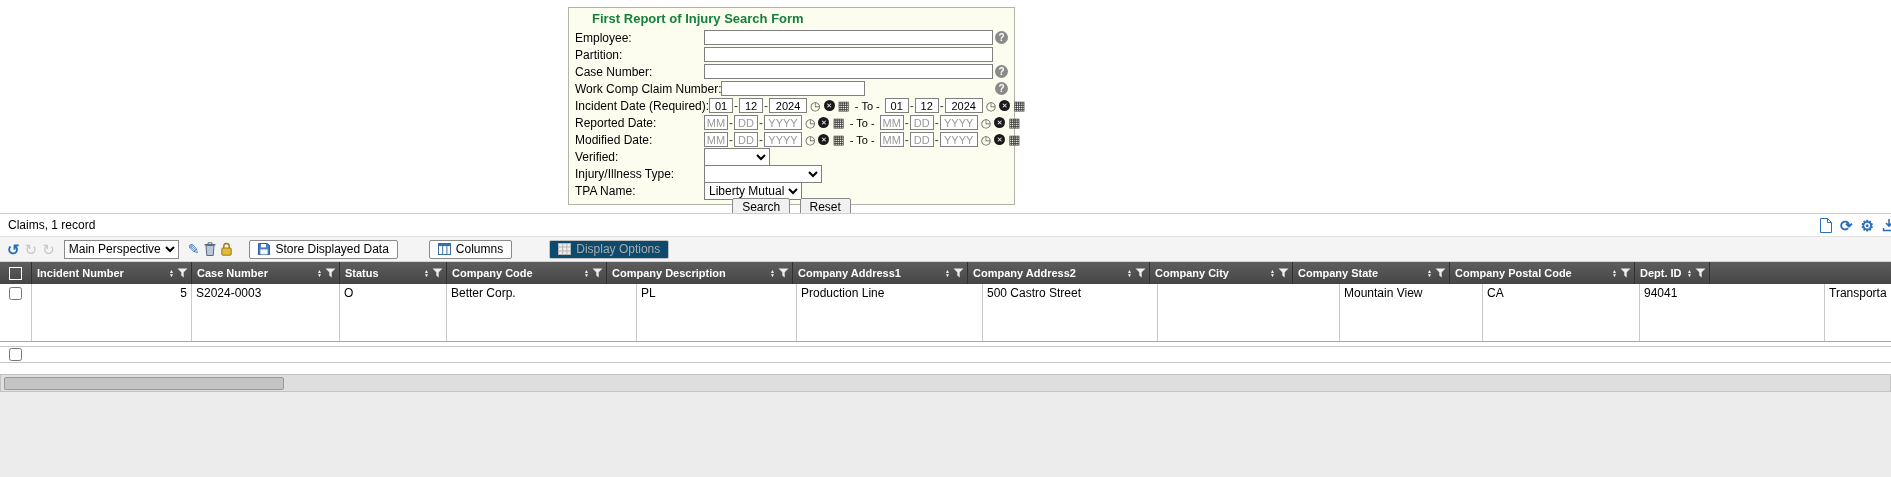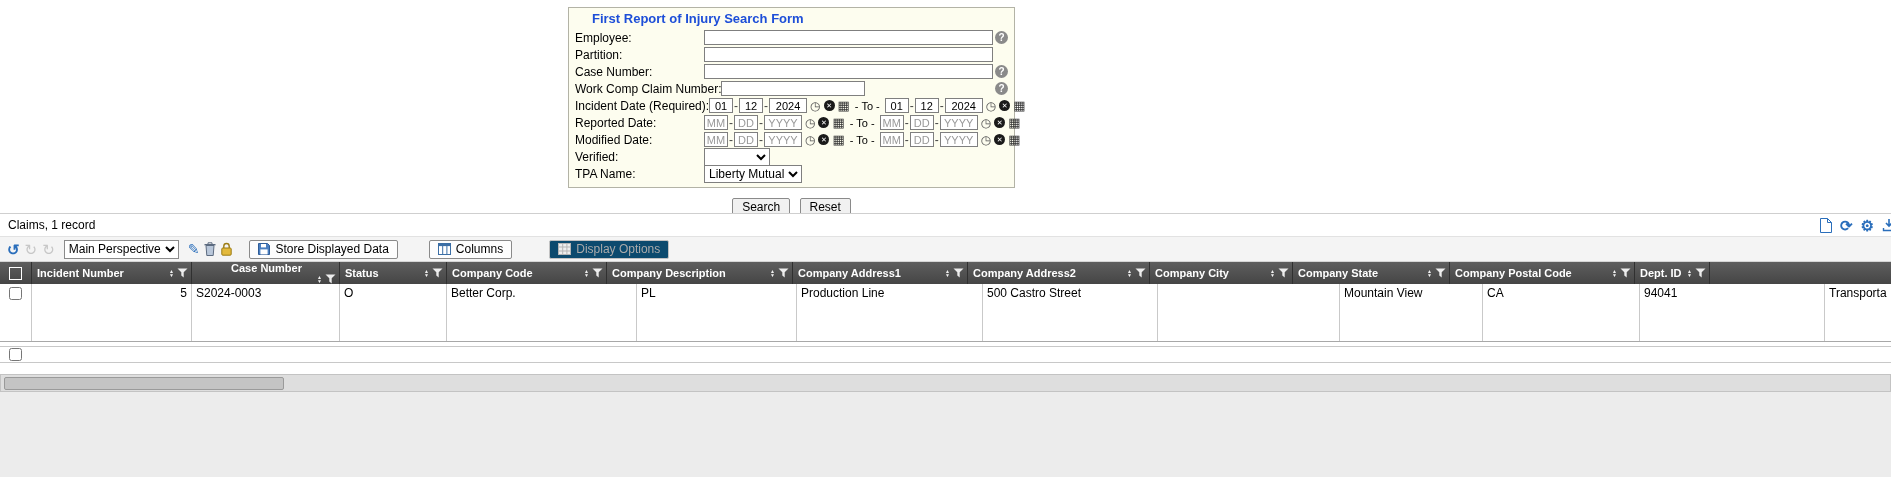--- a/index.html
+++ b/index.html
@@ -2,21 +2,21 @@
 <html><head>
 <meta charset="utf-8">
 <style>
   html,body{margin:0;padding:0;overflow:hidden;}
   body{width:1891px;height:477px;position:relative;background:#fff;
        font-family:"Liberation Sans", sans-serif;font-size:12px;color:#000;}
 
   
   .search-form{position:absolute;left:568px;top:7px;width:447px;box-sizing:border-box;
                background:#fdfdef;border:1px solid #b3b3a6;padding:3px 6px 5px 6px;}
-  .form-title{color:#1d4ed8;font-weight:bold;font-size:13px;margin:0 0 3px 1px;padding-left:16px;}
+  .form-title{color:#15803d;font-weight:bold;font-size:13px;margin:0 0 3px 1px;padding-left:16px;}
   .frow{display:flex;align-items:center;height:17px;}
   .flabel{flex:0 0 129px;white-space:nowrap;}
   input.text{height:13px;border:1px solid #7f7f7f;font-size:11px;padding:0 2px;background:#fff;}
   .wide{width:283px;}
   .narrow{width:138px;}
   .help{margin-left:auto;width:13px;height:13px;border-radius:50%;background:#8a8a8a;color:#fff;
         font-size:10px;font-weight:bold;display:flex;align-items:center;justify-content:center;cursor:pointer;}
   .dgroup{display:flex;align-items:center;}
   .din{height:13px;border:1px solid #7f7f7f;font-size:11px;text-align:center;padding:0;background:#fff;}
   .din::placeholder{color:#999;}
@@ -189,20 +189,26 @@
     </span>
   </div>
 
   <div class="frow">
     <span class="flabel">Verified:</span>
     <select class="sel sel-verified">
       <option></option>
     </select>
   </div>
 
+  <div class="frow">
+    <span class="flabel">Injury/Illness Type:</span>
+    <select class="sel sel-injury">
+      <option></option>
+    </select>
+  </div>
 
   <div class="frow">
     <span class="flabel">TPA Name:</span>
     <select class="sel sel-tpa">
       <option>Liberty Mutual</option>
     </select>
   </div>
 </div>
 
 <div class="form-buttons">
@@ -279,21 +285,21 @@
         <span class="hctrls">
           <span class="sortstack">
             <i>▲</i>
             <i>▼</i>
           </span>
           <svg class="funnel" width="11" height="10" viewBox="0 0 11 10">
             <path d="M.5 .5h10L6.7 4.3v5.2L4.3 7.6V4.3z" fill="#ededed"></path>
           </svg>
         </span>
       </div>
-      <div class="hcell" style="width: 148px; flex-direction: column;">
+      <div class="hcell" style="width: 148px;">
         <span class="hlabel">Case Number</span>
         <span class="hctrls">
           <span class="sortstack">
             <i>▲</i>
             <i>▼</i>
           </span>
           <svg class="funnel" width="11" height="10" viewBox="0 0 11 10">
             <path d="M.5 .5h10L6.7 4.3v5.2L4.3 7.6V4.3z" fill="#ededed"></path>
           </svg>
         </span>

